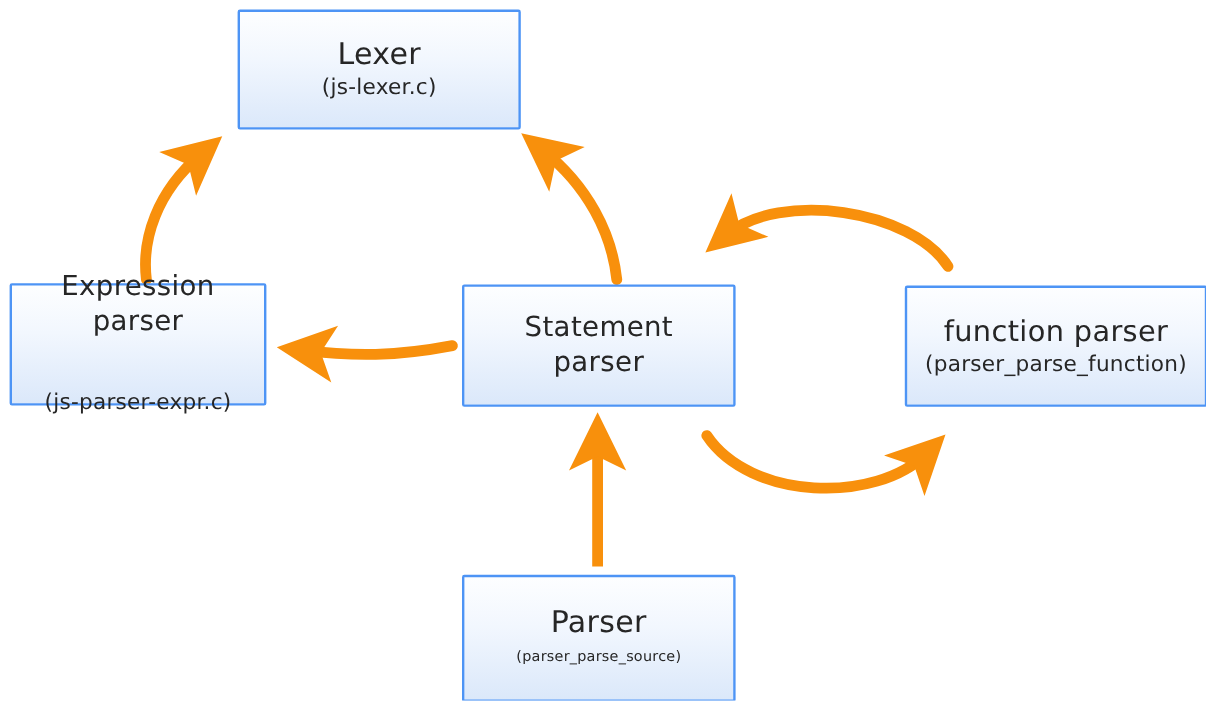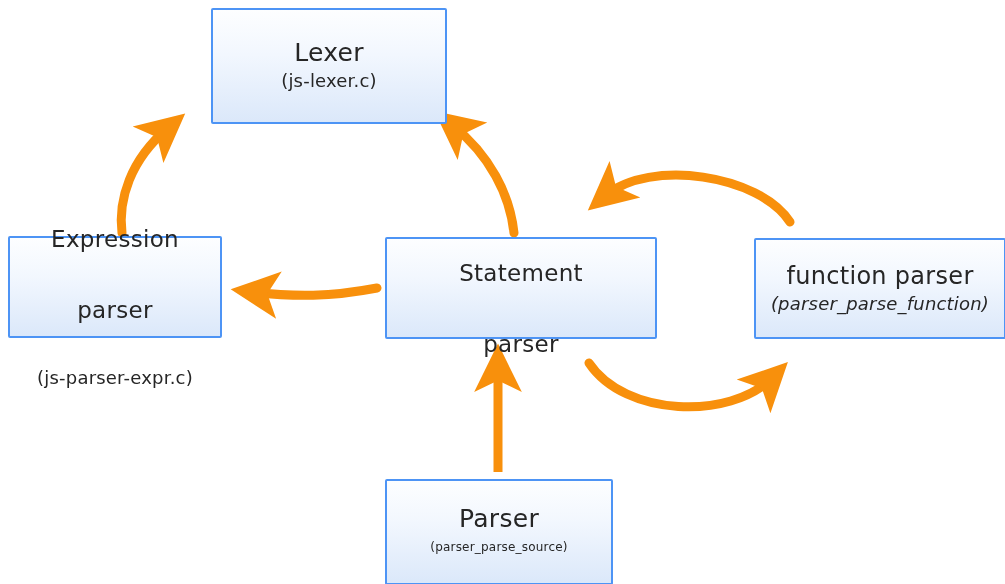--- a/index.html
+++ b/index.html
@@ -46,39 +46,38 @@
   }
   .node .subtitle {
     font-size: 18px;
     line-height: 26px;
     letter-spacing: 0.2px;
     color: #262626;
   }
   .node.two-line-title .title {
     font-size: 23px;
     line-height: 29px;
-    margin-top: 42px;
   }
   #node-lexer {
-    left: 198px;  top: 8px;   width: 236px; height: 116px; margin-left: 13px;
+    left: 198px;  top: 8px;   width: 236px; height: 100px;
   }
   #node-expression-parser {
     left: 8px;    top: 236px; width: 214px; height: 102px;
   }
   #node-statement-parser {
-    left: 385px;  top: 237px; width: 272px; height: 102px;
+    left: 385px;  top: 237px; width: 228px; height: 102px;
   }
   #node-function-parser {
     left: 754px;  top: 238px; width: 252px; height: 101px;
   }
   #node-parser {
     left: 385px;  top: 479px; width: 228px; height: 106px;
   }
   #node-function-parser .title { font-size: 24px; }
-  #node-function-parser .subtitle { font-size: 18px; font-style: italic; }
+  #node-function-parser .subtitle { font-size: 18px; }
   #node-parser .subtitle { font-size: 12px; }
   #node-expression-parser .subtitle { font-size: 18px; margin-top: 40px; }
 </style>
 </head>
 <body>
 
 <div id="diagram-root">
 
   <svg id="arrow-layer" viewBox="0 0 1005 584" xmlns="http://www.w3.org/2000/svg">
     <defs>

